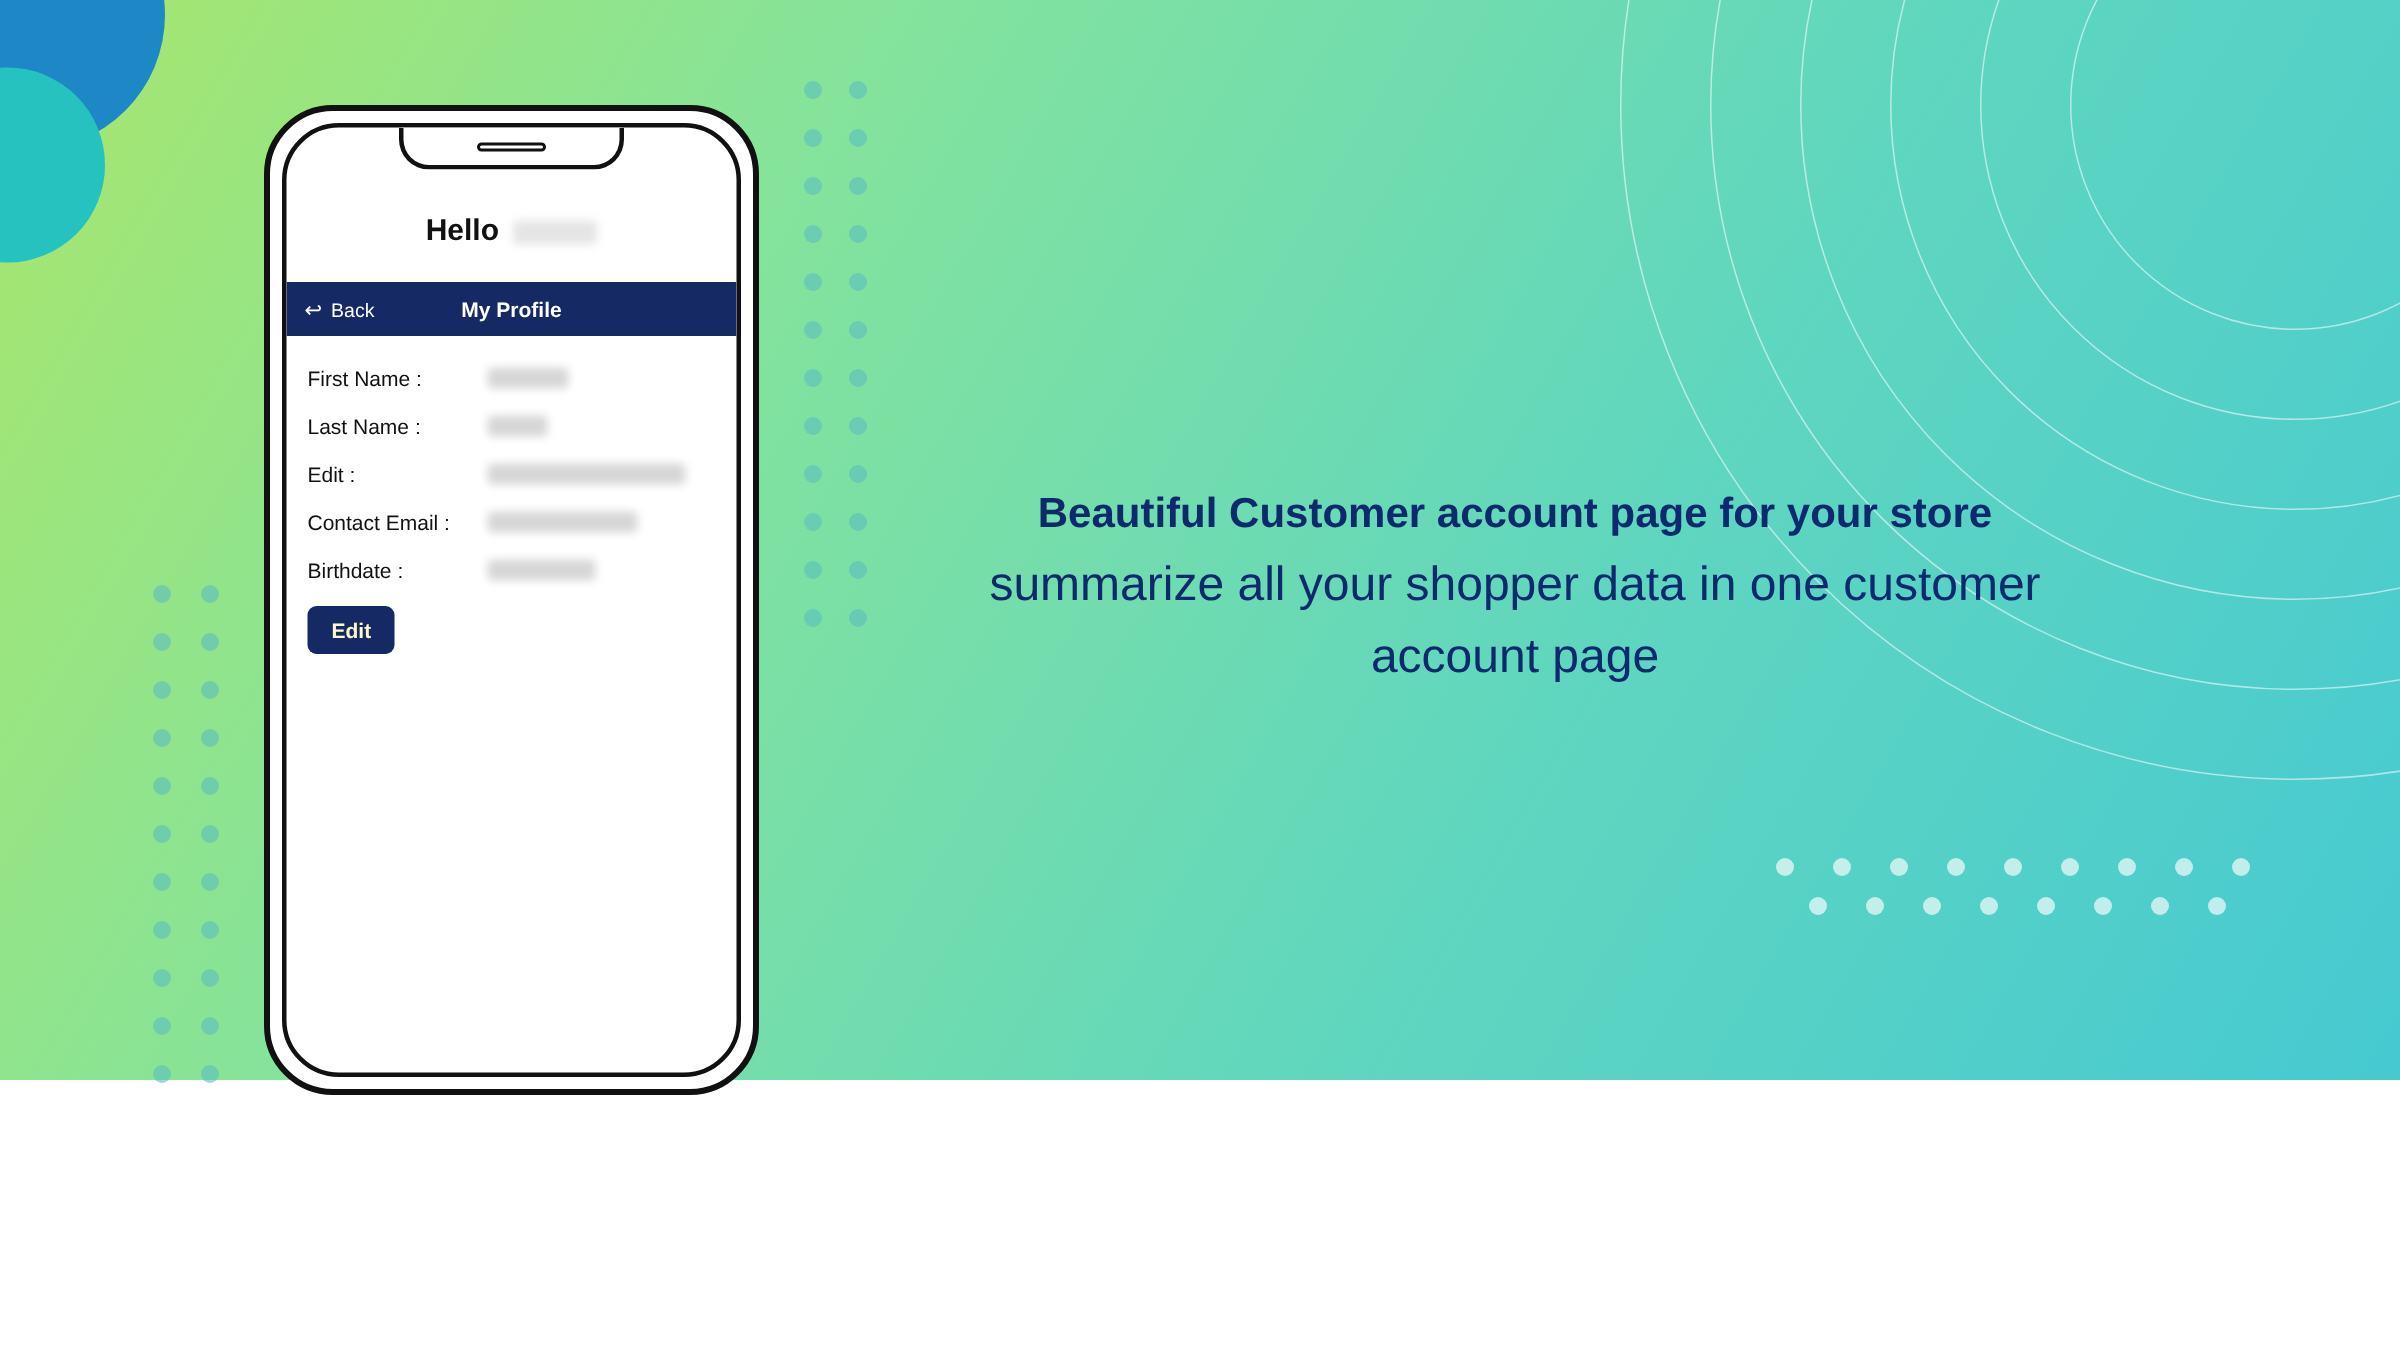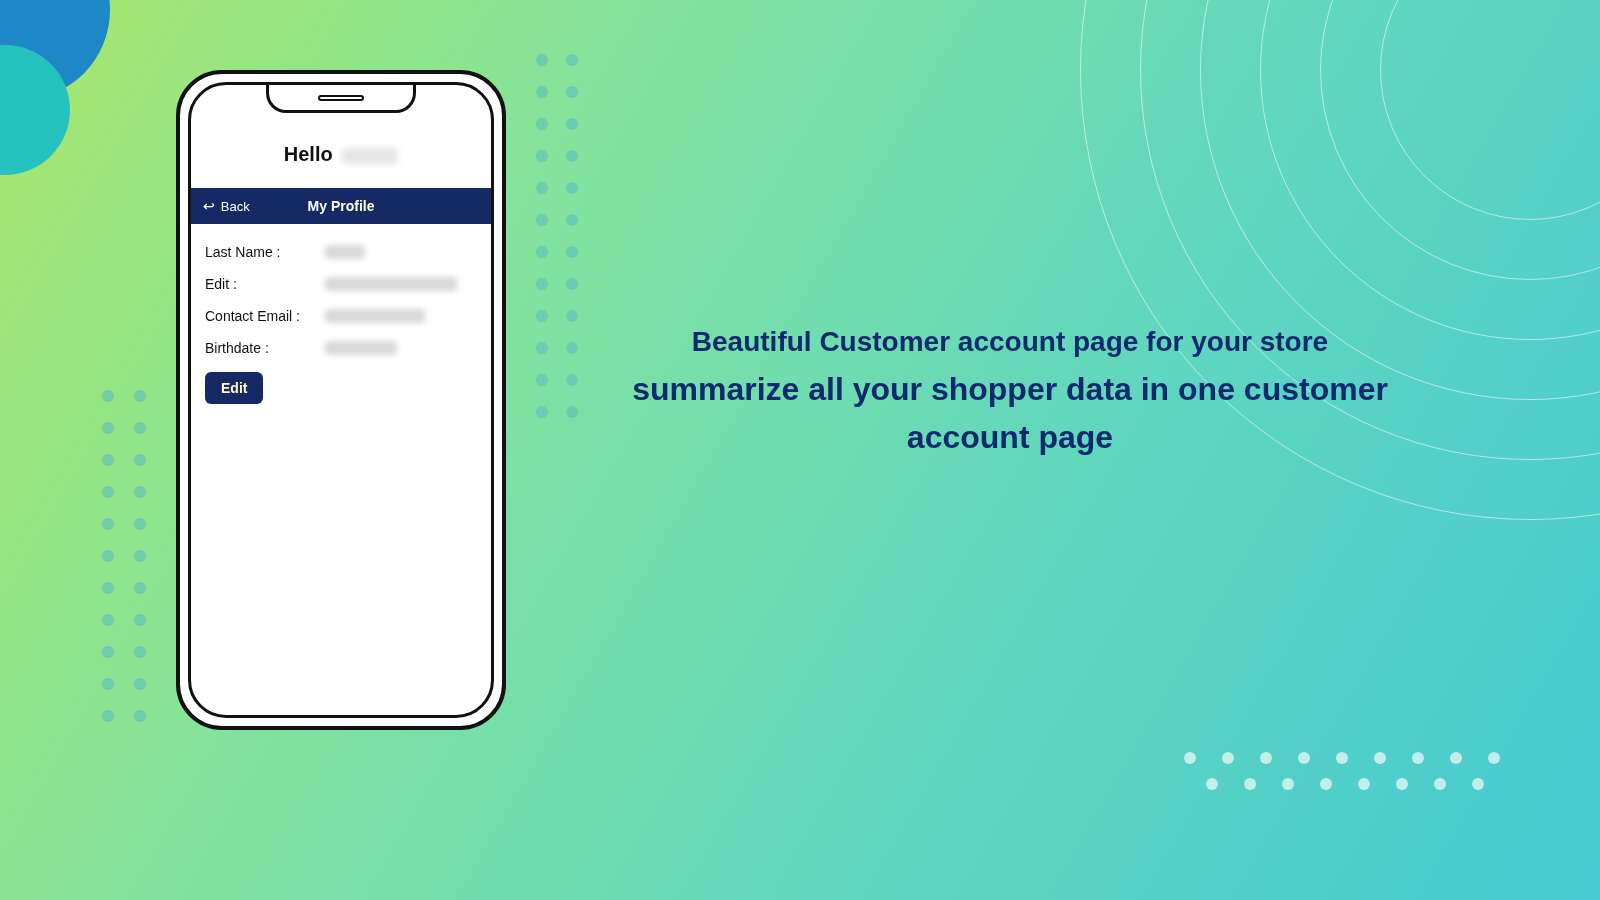--- a/index.html
+++ b/index.html
@@ -1,20 +1,20 @@
 <!DOCTYPE html>
 <html><head>
 <meta charset="utf-8">
 <style>
   * { box-sizing: border-box; margin: 0; padding: 0; }
   html, body { width: 1600px; height: 900px; overflow: hidden; font-family: Arial, Helvetica, sans-serif; }
   .canvas {
     position: relative;
     width: 1600px;
-    height: 900px;
+    height: 720px;
     background: linear-gradient(120deg, #a9e66b 0%, #84e39c 30%, #5fd6bf 65%, #46c9d1 100%);
   }
 
   
   .corner-circle {
     position: absolute;
     border-radius: 50%;
   }
   .corner-blue {
     width: 180px; height: 180px;
@@ -202,21 +202,21 @@
     text-align: center;
     color: #0e2a6e;
   }
   .copy .headline {
     font-size: 28px;
     font-weight: 700;
     line-height: 1.4;
   }
   .copy .sub {
     font-size: 32px;
-    font-weight: 700;
+    font-weight: 400;
     line-height: 1.5;
     margin-top: 4px;
   }
 </style>
 </head>
 <body>
 
 <div class="canvas">
 
   <div class="corner-circle corner-blue"></div>
@@ -368,20 +368,24 @@
         <div class="navbar">
           <div class="back">
             <span class="back-arrow-icon">↩</span>
             <span>Back</span>
           </div>
           <div class="title">My Profile</div>
         </div>
 
         <div class="profile">
           <div class="field">
+            <span class="label">First Name :</span>
+            <span class="valblur w50"></span>
+          </div>
+          <div class="field">
             <span class="label">Last Name :</span>
             <span class="valblur w40"></span>
           </div>
           <div class="field">
             <span class="label">Edit :</span>
             <span class="valblur w130"></span>
           </div>
           <div class="field">
             <span class="label">Contact Email :</span>
             <span class="valblur w100"></span>

